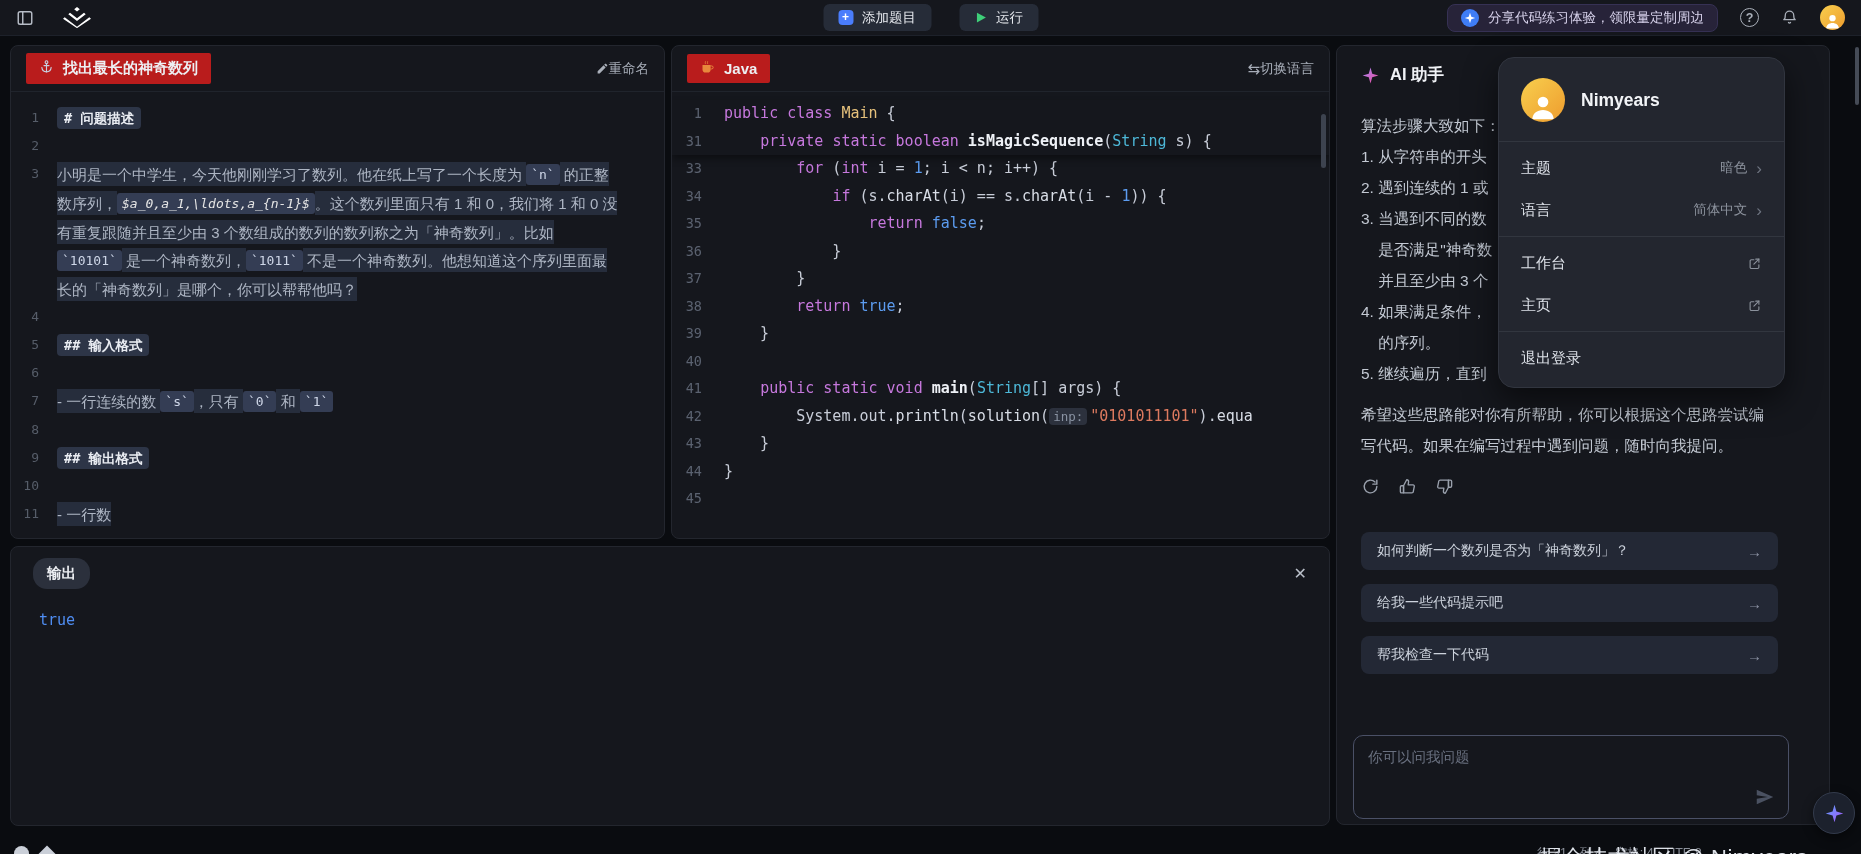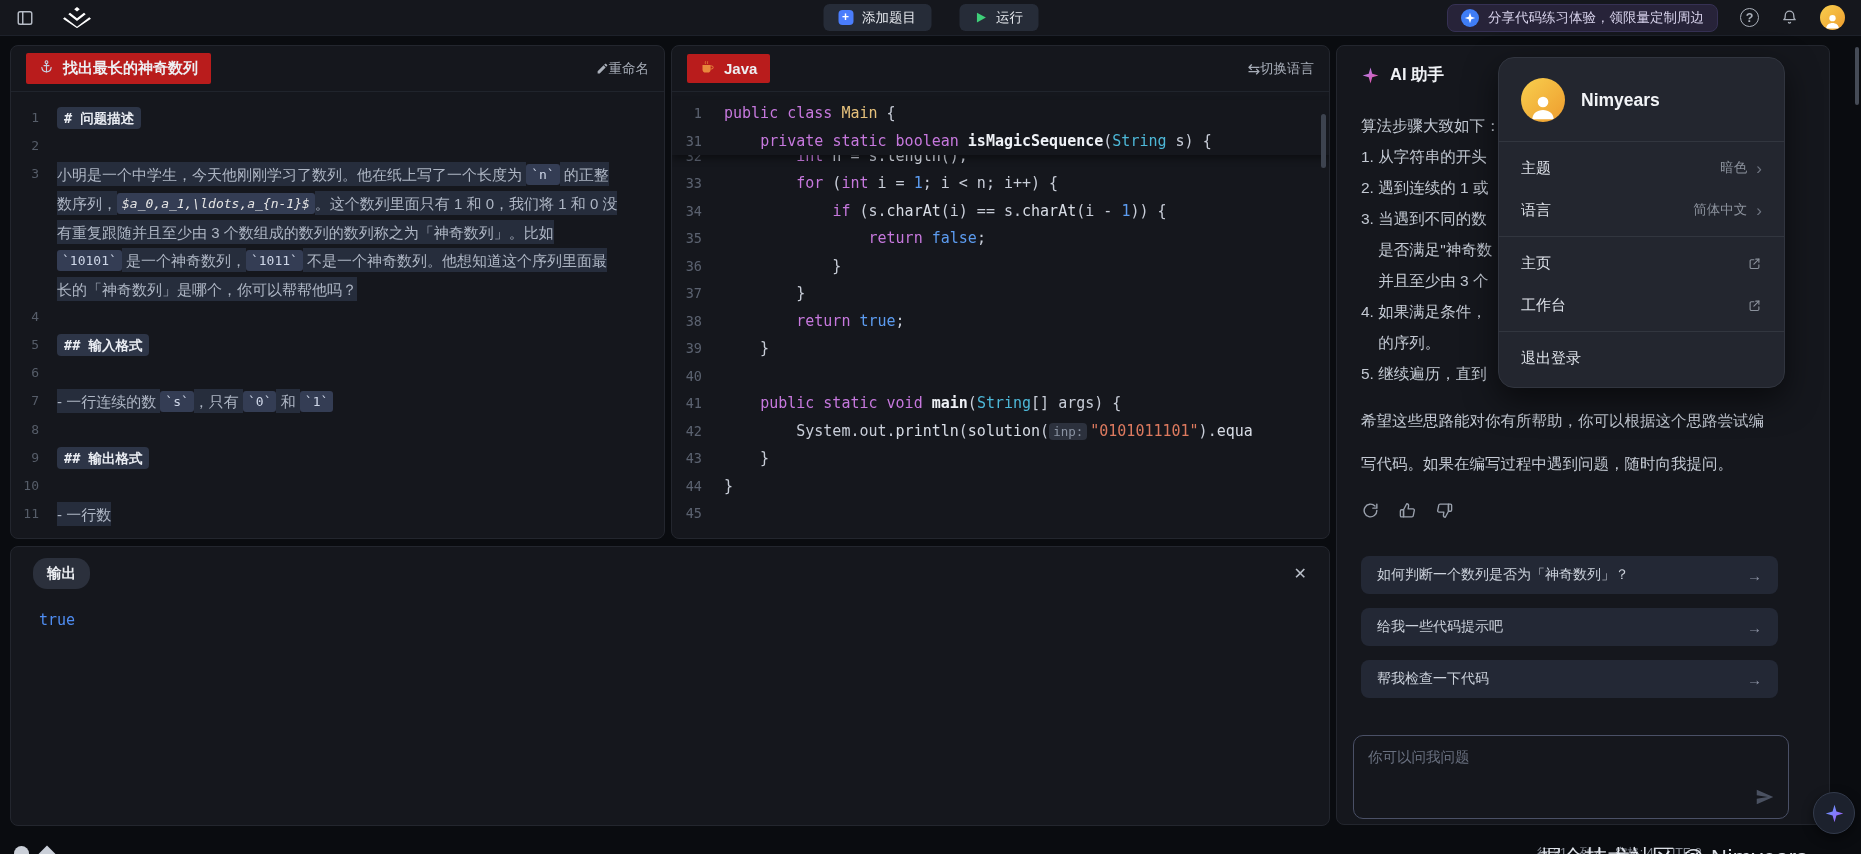--- a/index.html
+++ b/index.html
@@ -94,21 +94,21 @@
   .close-icon { color:#b9bfc9; font-size:16px; cursor:pointer; }
   .output-value { margin:12px 0 0 28px; font-family:"DejaVu Sans Mono","Liberation Mono",monospace;
     font-size:15px; color:#4f8df2; }
 
   
   .ai-header { display:flex; align-items:center; gap:10px; padding:18px 24px 0;
     font-size:16.5px; font-weight:700; color:#f0f2f6; }
   .ai-content { padding:24px 24px 0; font-size:15.5px; color:#c3c9d3; }
   .ai-intro { line-height:31px; }
   .ai-step { line-height:31px; white-space:pre; overflow:hidden; }
-  .ai-closing { margin-top:10px; line-height:43px; width:412px; }
+  .ai-closing { margin-top:10px; line-height:31px; width:412px; }
   .ai-feedback { display:flex; align-items:center; gap:18px; margin-top:16px; color:#9aa1ad; }
   .fb-icon { cursor:pointer; }
   .ai-suggestions { margin-top:36px; display:flex; flex-direction:column; gap:14px; }
   .ai-chip { width:417px; height:38px; background:#232835; border-radius:8px; display:flex;
     align-items:center; justify-content:space-between; padding:0 16px; font-size:14px;
     color:#ccd2dc; cursor:pointer; }
   .chip-arrow { color:#8b91a2; font-size:15px; }
   .ai-inputbox { position:absolute; left:16px; bottom:5px; width:436px; height:84px;
     border:1px solid #4a5066; border-radius:10px; background:#15171d; }
   .ai-inputbox textarea { width:100%; height:100%; background:transparent; border:none; outline:none;
@@ -288,23 +288,20 @@
     <div class="hdr-action">
       <span style="font-size:15px;">⇆</span>
       <span>切换语言</span>
     </div>
   </div>
   <div class="code-editor">
     <div id="code-sticky" class="sticky-group">
         <div class="code-row"><span class="code-num">1</span><span class="code-text"><span class="tk-k">public</span><span class="tk-p"> </span><span class="tk-k">class</span><span class="tk-p"> </span><span class="tk-cl">Main</span><span class="tk-p"> {</span></span></div>
         <div class="code-row"><span class="code-num">31</span><span class="code-text"><span class="tk-p">    </span><span class="tk-k">private</span><span class="tk-p"> </span><span class="tk-k">static</span><span class="tk-p"> </span><span class="tk-k">boolean</span><span class="tk-p"> </span><span class="tk-fnd">isMagicSequence</span><span class="tk-p">(</span><span class="tk-ty">String</span><span class="tk-p"> s) {</span></span></div>
       </div>
-    <div id="code-partial" class="partial-clip">
-        <div class="code-row"><span class="code-num">32</span><span class="code-text"><span class="tk-p">        </span><span class="tk-k">int</span><span class="tk-p"> n = s.</span><span class="tk-fn">length</span><span class="tk-p">();</span></span></div>
-      </div>
     <div id="code-lines">
         <div class="code-row"><span class="code-num">33</span><span class="code-text"><span class="tk-p">        </span><span class="tk-k">for</span><span class="tk-p"> (</span><span class="tk-k">int</span><span class="tk-p"> i = </span><span class="tk-n">1</span><span class="tk-p">; i &lt; n; i++) {</span></span></div>
         <div class="code-row"><span class="code-num">34</span><span class="code-text"><span class="tk-p">            </span><span class="tk-k">if</span><span class="tk-p"> (s.</span><span class="tk-fn">charAt</span><span class="tk-p">(i) == s.</span><span class="tk-fn">charAt</span><span class="tk-p">(i - </span><span class="tk-n">1</span><span class="tk-p">)) {</span></span></div>
         <div class="code-row"><span class="code-num">35</span><span class="code-text"><span class="tk-p">                </span><span class="tk-k">return</span><span class="tk-p"> </span><span class="tk-b">false</span><span class="tk-p">;</span></span></div>
         <div class="code-row"><span class="code-num">36</span><span class="code-text"><span class="tk-p">            }</span></span></div>
         <div class="code-row"><span class="code-num">37</span><span class="code-text"><span class="tk-p">        }</span></span></div>
         <div class="code-row"><span class="code-num">38</span><span class="code-text"><span class="tk-p">        </span><span class="tk-k">return</span><span class="tk-p"> </span><span class="tk-b">true</span><span class="tk-p">;</span></span></div>
         <div class="code-row"><span class="code-num">39</span><span class="code-text"><span class="tk-p">    }</span></span></div>
         <div class="code-row"><span class="code-num">40</span><span class="code-text"></span></div>
         <div class="code-row"><span class="code-num">41</span><span class="code-text"><span class="tk-p">    </span><span class="tk-k">public</span><span class="tk-p"> </span><span class="tk-k">static</span><span class="tk-p"> </span><span class="tk-k">void</span><span class="tk-p"> </span><span class="tk-fnd">main</span><span class="tk-p">(</span><span class="tk-ty">String</span><span class="tk-p">[] args) {</span></span></div>
@@ -419,43 +416,43 @@
       </div>
       <div class="menu-row">
         <span class="menu-label">语言</span>
         <span class="menu-right">
           <span class="menu-value">简体中文</span>
           <span class="menu-chev">›</span>
         </span>
       </div>
       <div class="menu-divider"></div>
       <div class="menu-row">
+        <span class="menu-label">工作台</span>
+        <span class="menu-right">
+          <span>
+            <svg viewBox="0 0 24 24" width="15" height="15" fill="none" stroke="currentColor" stroke-width="1.8" stroke-linecap="round">
+              <path d="M14 5h5v5"></path>
+              <path d="M19 5l-8 8"></path>
+              <path d="M19 14v4a2 2 0 0 1-2 2H7a2 2 0 0 1-2-2V8a2 2 0 0 1 2-2h4"></path>
+            </svg>
+          </span>
+        </span>
+      </div>
+      <div class="menu-row">
         <span class="menu-label">主页</span>
         <span class="menu-right">
           <span>
             <svg viewBox="0 0 24 24" width="15" height="15" fill="none" stroke="currentColor" stroke-width="1.8" stroke-linecap="round">
               <path d="M14 5h5v5"></path>
               <path d="M19 5l-8 8"></path>
               <path d="M19 14v4a2 2 0 0 1-2 2H7a2 2 0 0 1-2-2V8a2 2 0 0 1 2-2h4"></path>
             </svg>
           </span>
         </span>
       </div>
-      <div class="menu-row">
-        <span class="menu-label">工作台</span>
-        <span class="menu-right">
-          <span>
-            <svg viewBox="0 0 24 24" width="15" height="15" fill="none" stroke="currentColor" stroke-width="1.8" stroke-linecap="round">
-              <path d="M14 5h5v5"></path>
-              <path d="M19 5l-8 8"></path>
-              <path d="M19 14v4a2 2 0 0 1-2 2H7a2 2 0 0 1-2-2V8a2 2 0 0 1 2-2h4"></path>
-            </svg>
-          </span>
-        </span>
-      </div>
       <div class="menu-divider"></div>
       <div class="menu-row">
         <span class="menu-label">退出登录</span>
         <span class="menu-right"></span>
       </div>
     </div>
 </div>
 
 <div class="watermark">掘金技术社区 @ Nimyears</div>
 

